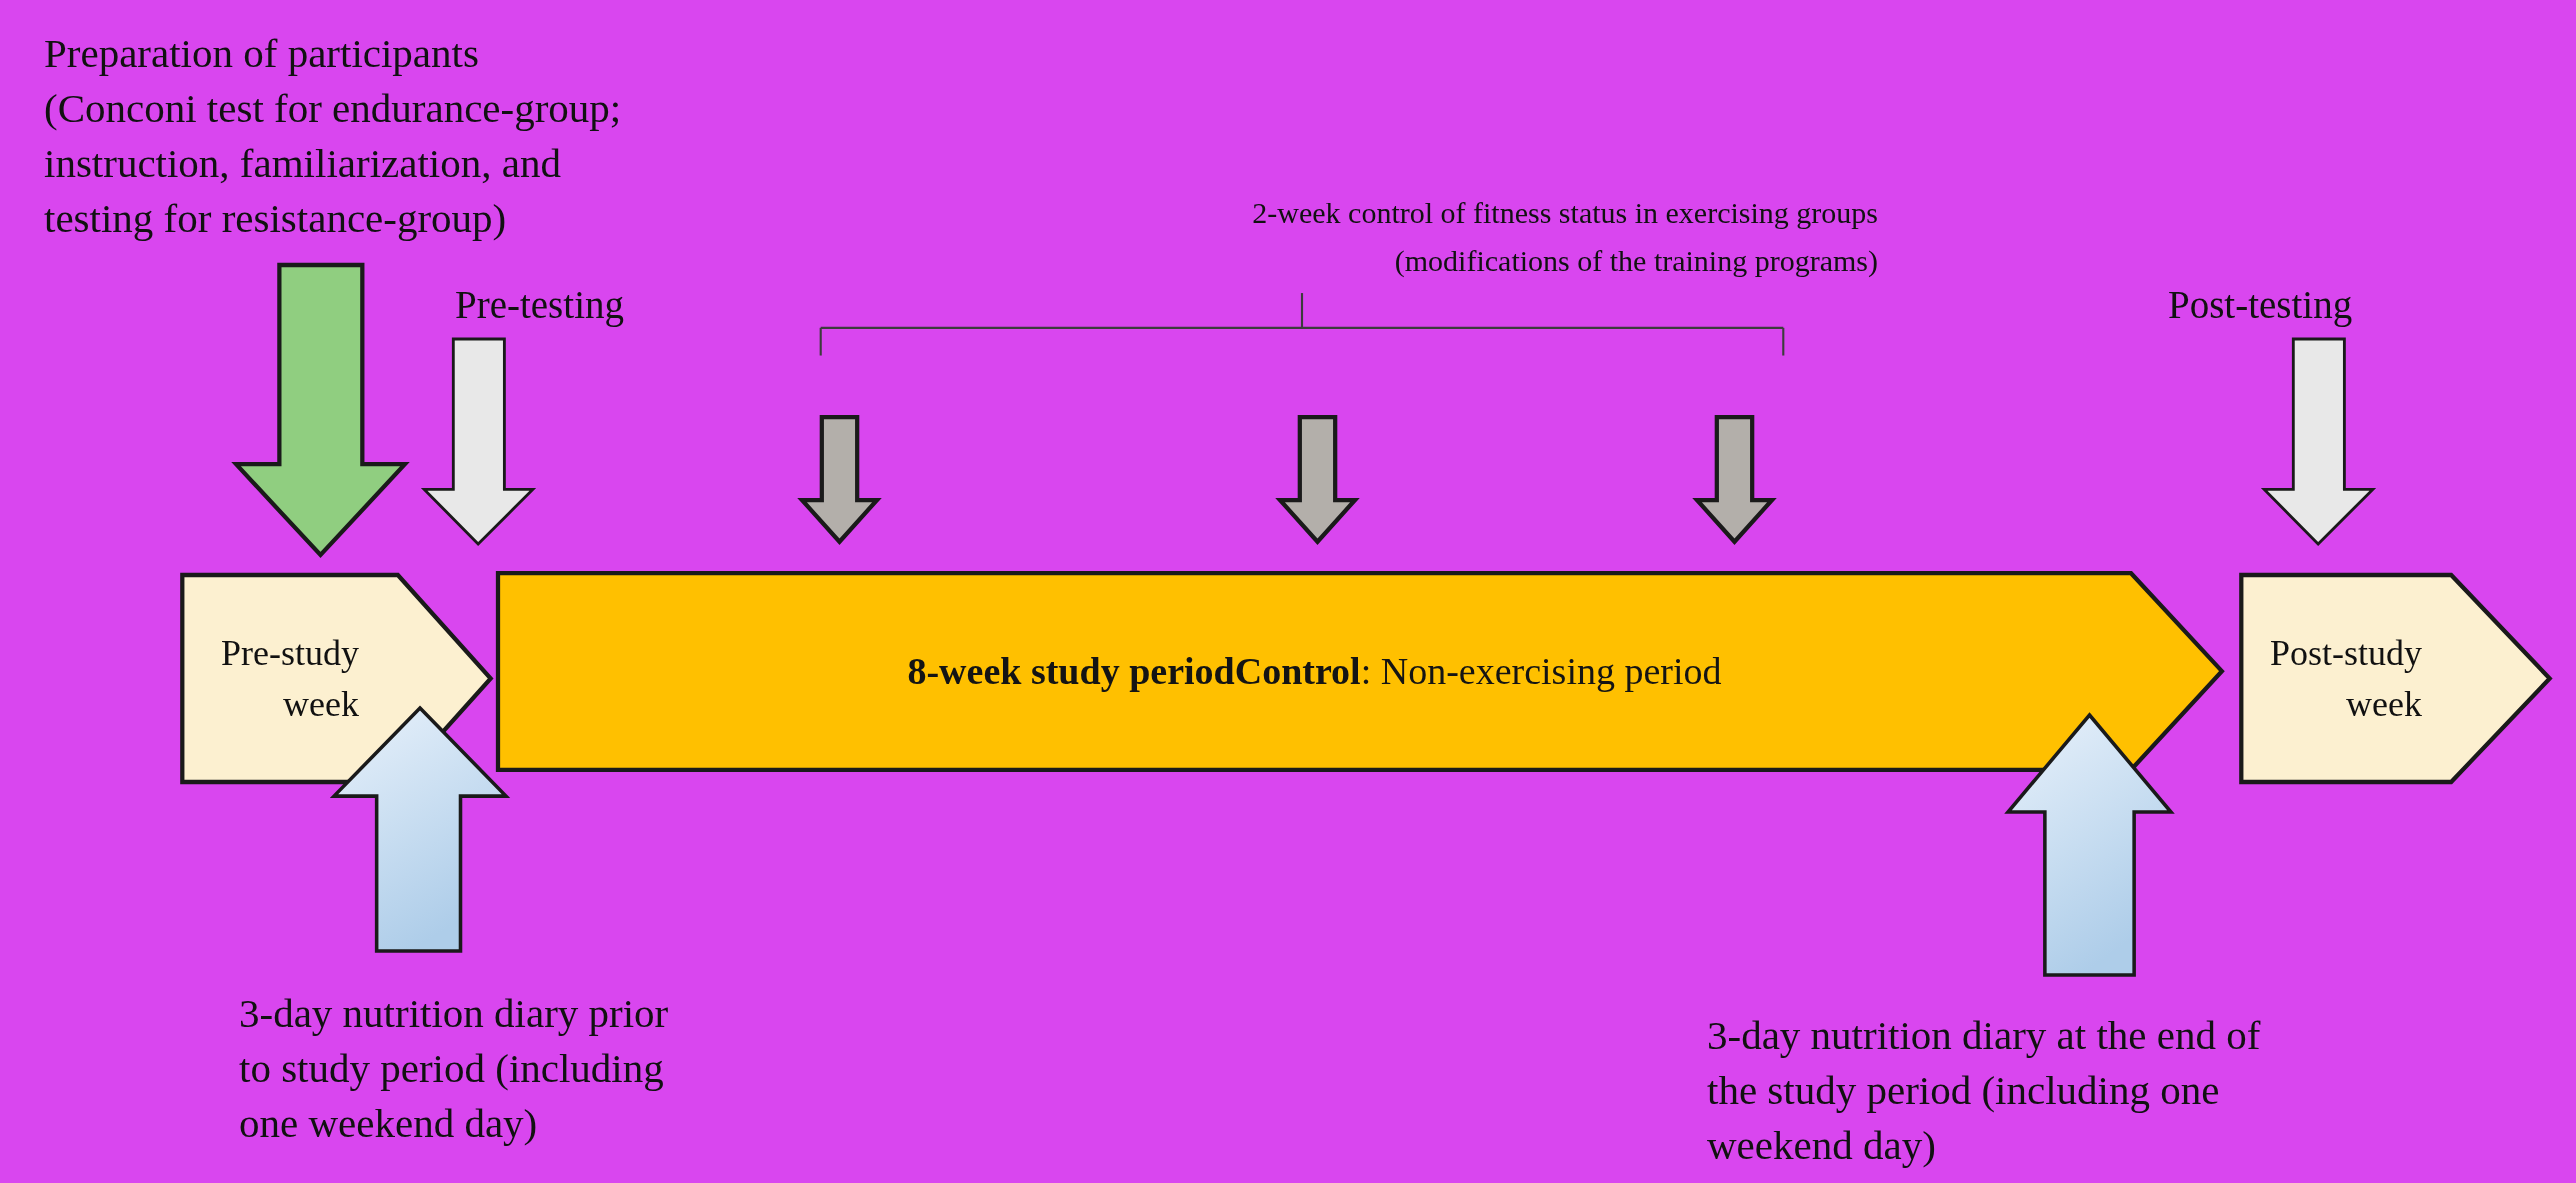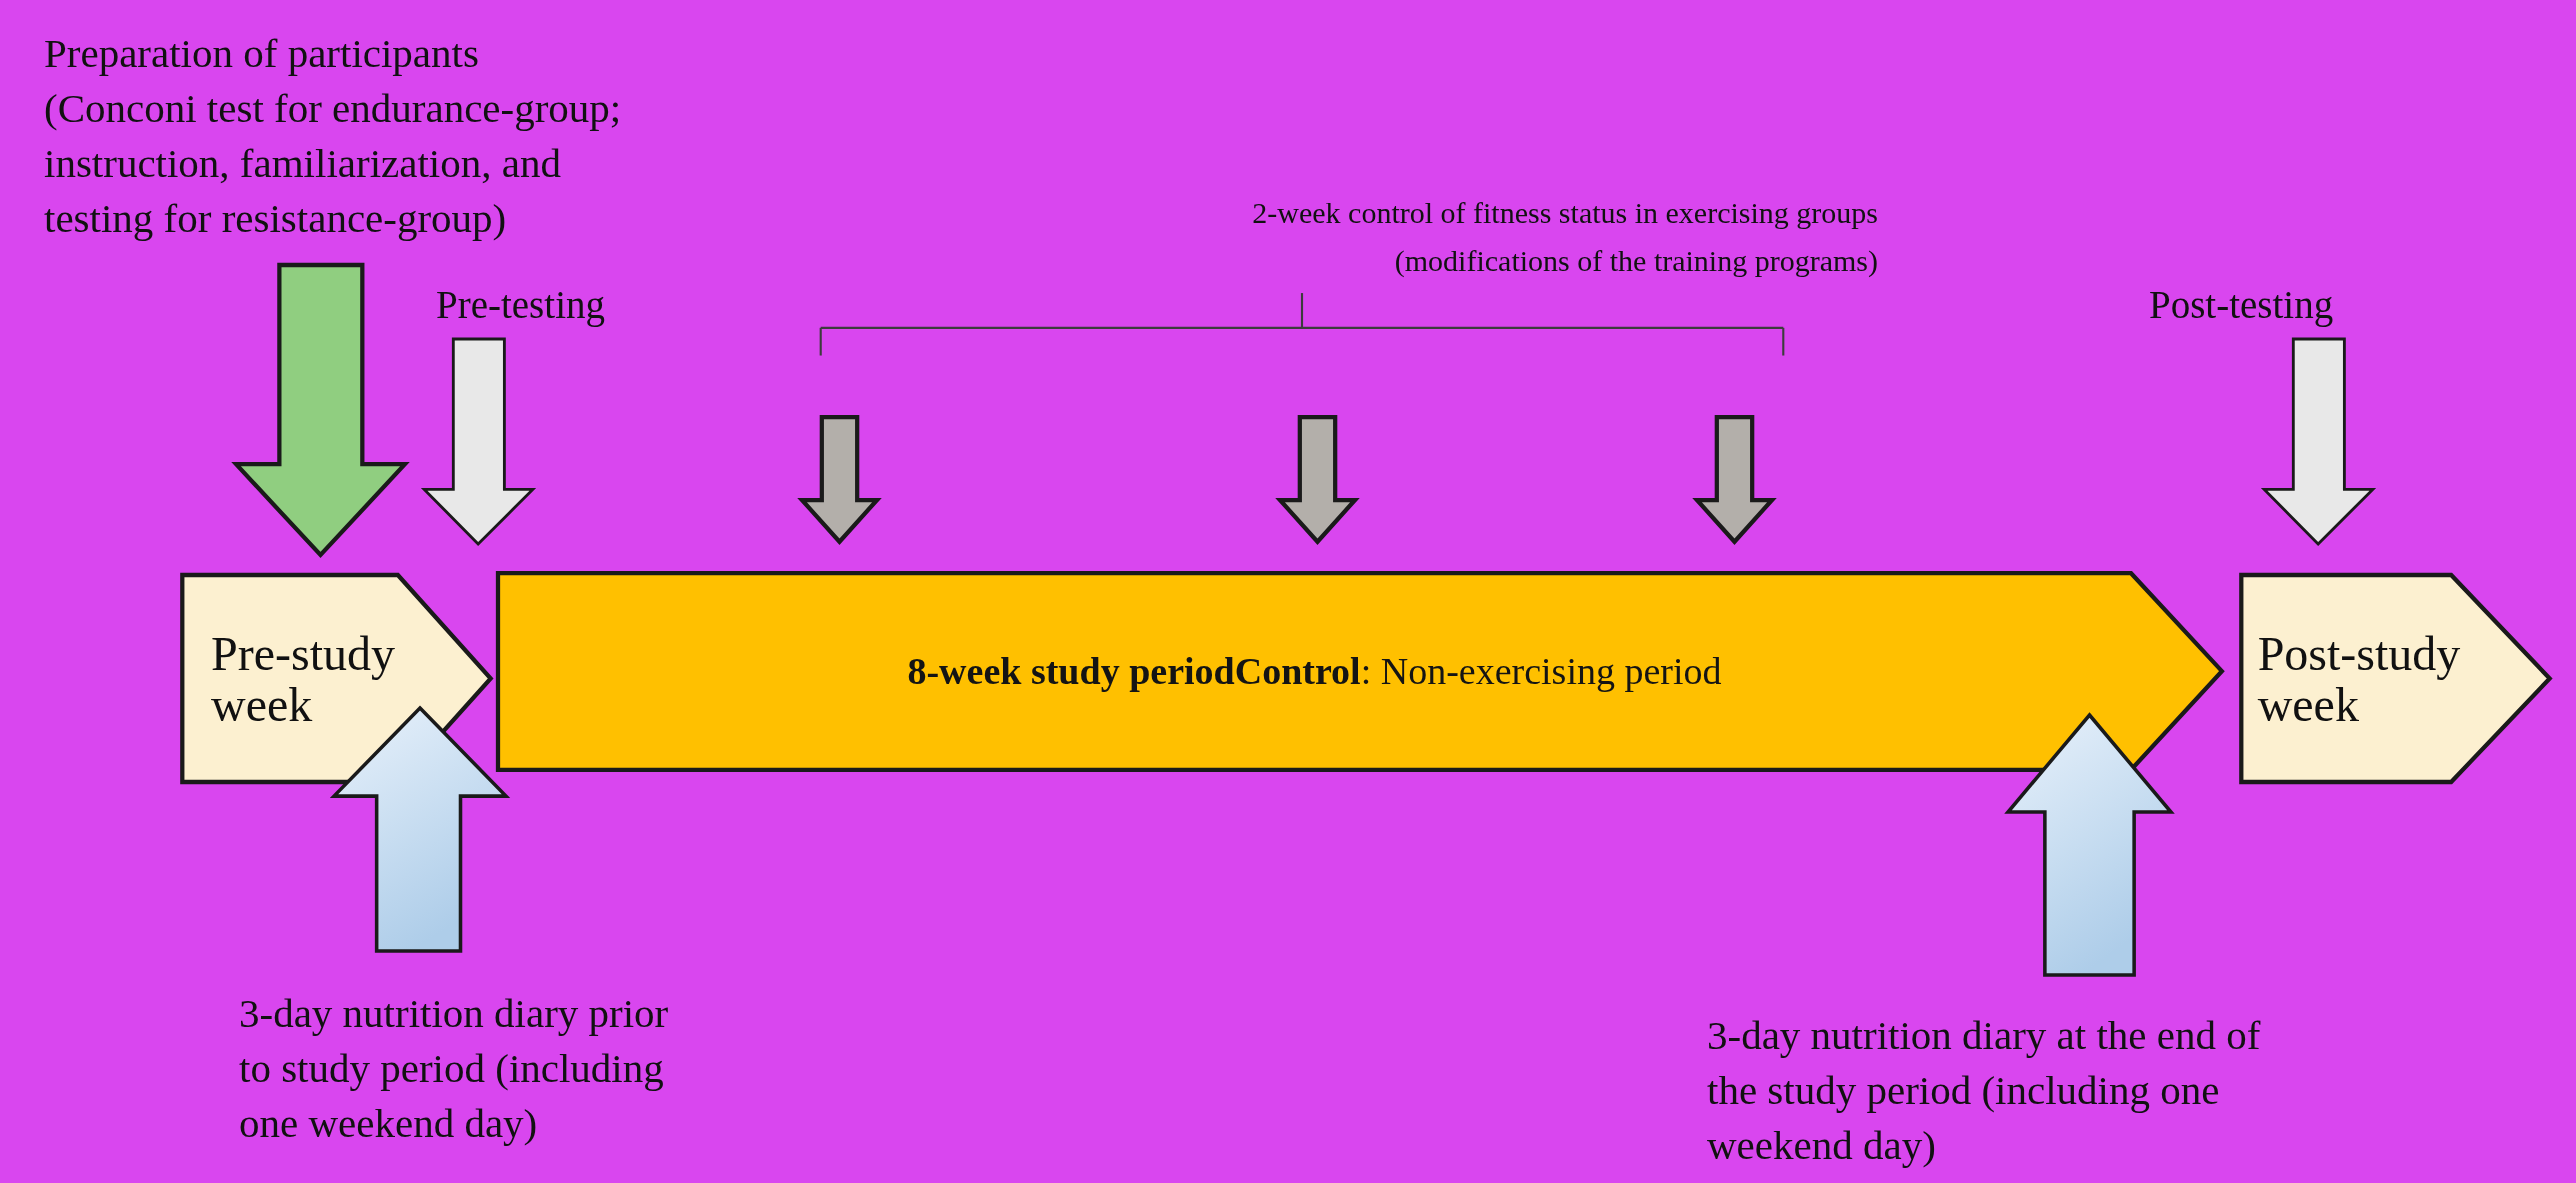--- a/index.html
+++ b/index.html
@@ -16,20 +16,21 @@
   .note {
     white-space: pre-line;
     font-size: 41px;
     line-height: 55px;
     color: #111111;
   }
   .label {
     white-space: nowrap;
     font-size: 39px;
     color: #111111;
+    margin-left: 19px;
   }
   .center-note {
     white-space: pre-line;
     text-align: right;
     font-size: 30px;
     line-height: 48px;
     margin-top: 14px;
   }
   .shape-svg { display: block; overflow: visible; }
   .bar-text {
@@ -39,25 +40,24 @@
     align-items: center;
     text-align: center;
     font-size: 38px;
     line-height: 55px;
     color: #141414;
   }
   .pentagon-text {
     display: flex;
     justify-content: center;
     align-items: center;
-    text-align: left;
+    text-align: right;
     white-space: pre-line;
-    font-size: 48px;
+    font-size: 36px;
     line-height: 51px;
-    padding-left: 13px;
   }
   .b { font-weight: bold; }
 </style>
 </head>
 <body>
 
 <div id="canvas">
 
   <div class="abs note" style="left:44px; top:25.5px;">Preparation of participants
 (Conconi test for endurance-group;

